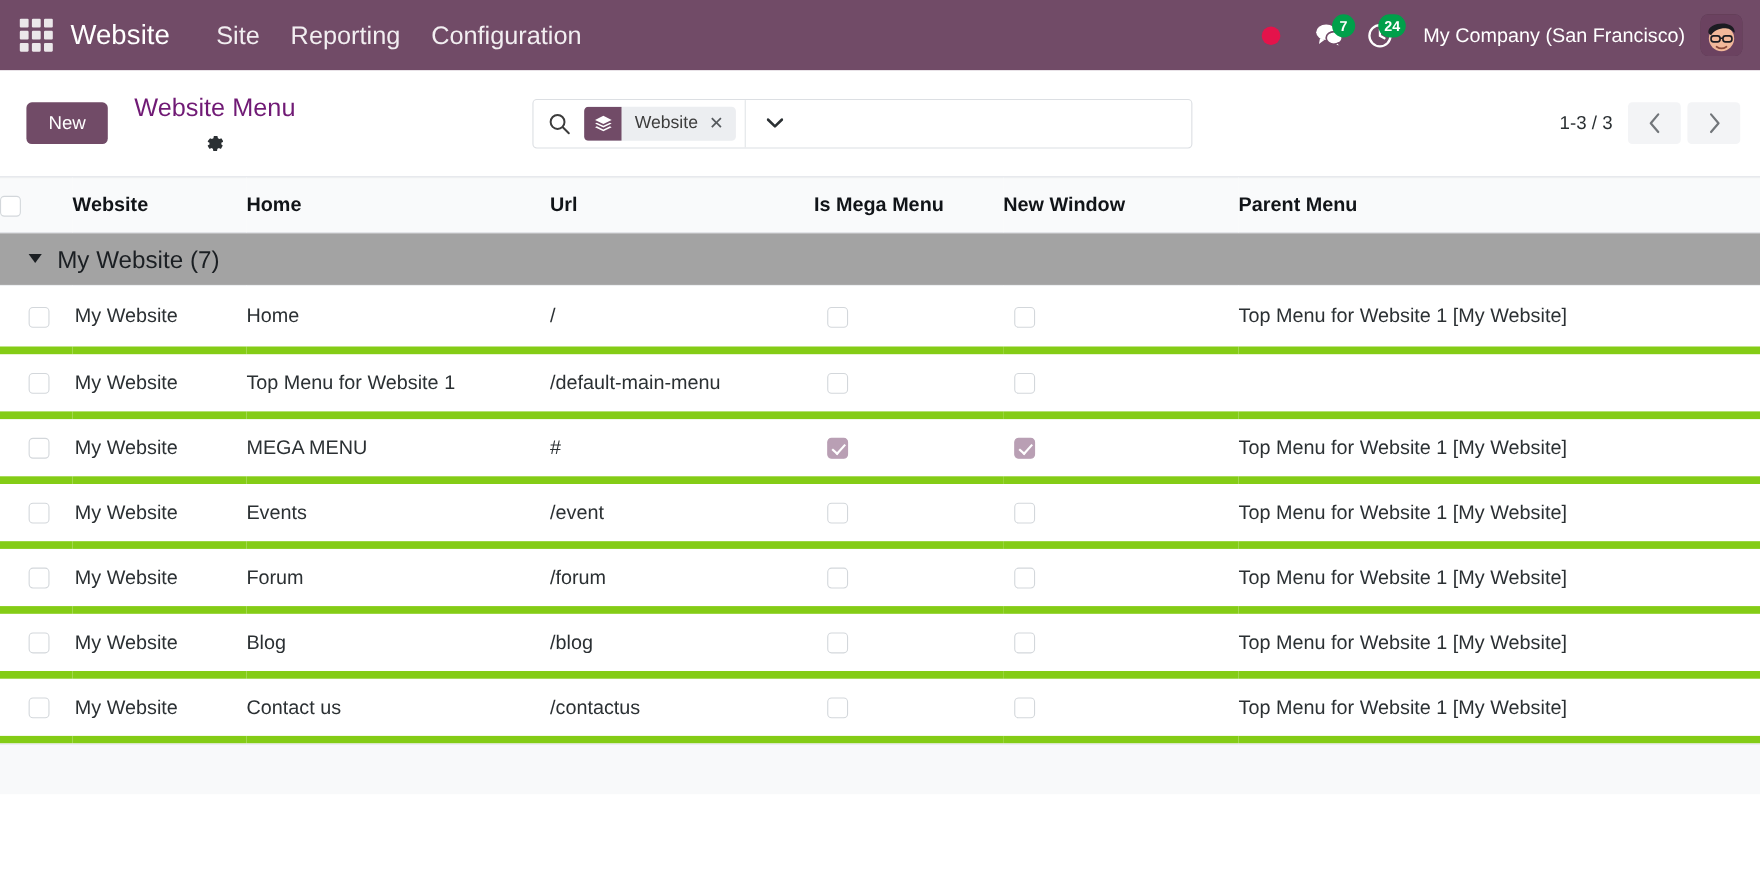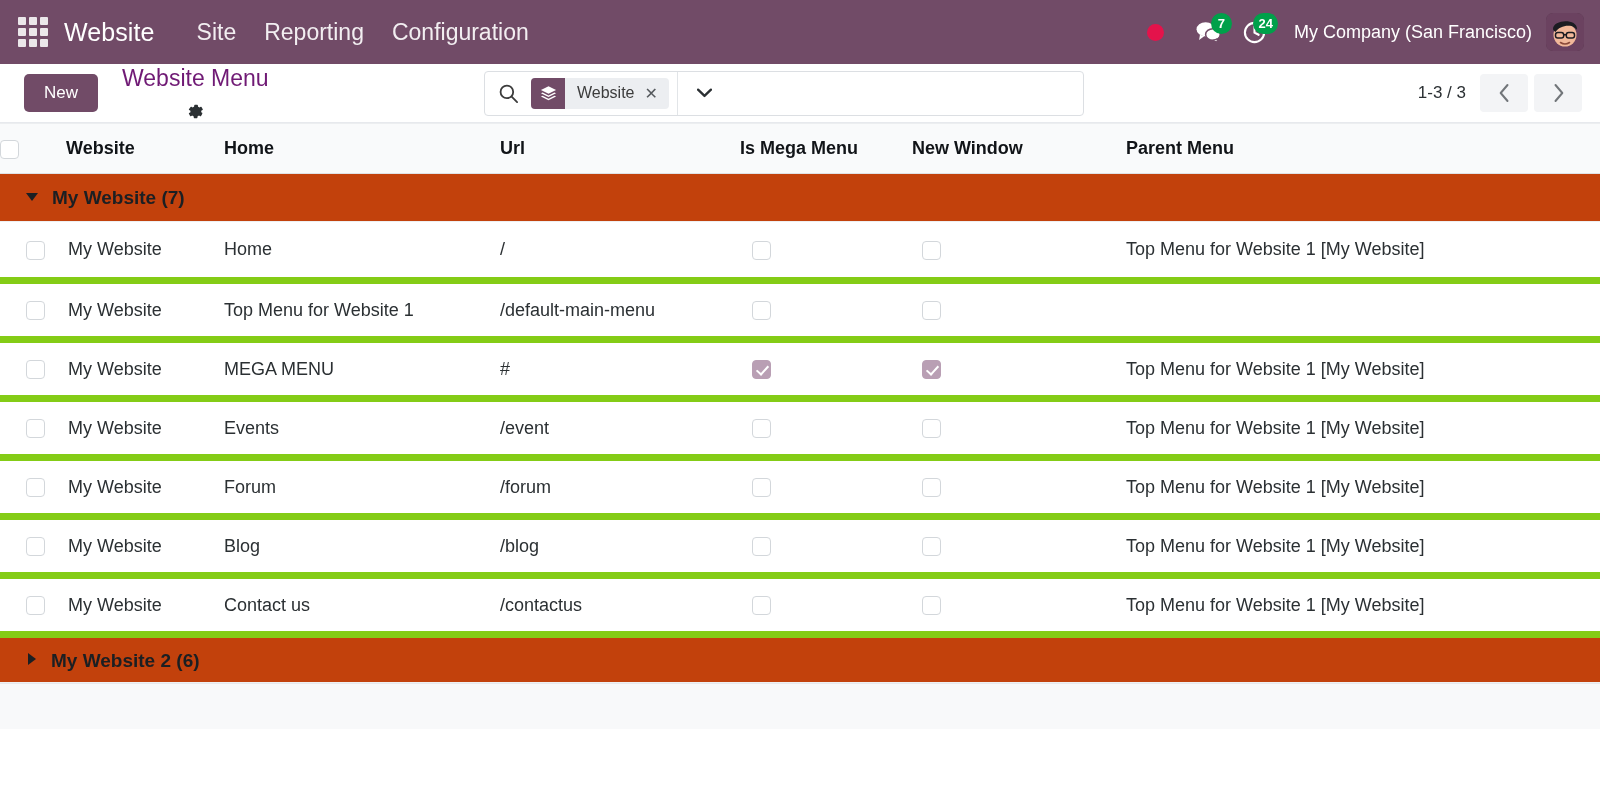--- a/index.html
+++ b/index.html
@@ -85,21 +85,21 @@
     width: 38px; height: 38px;
     border-radius: 7px;
     overflow: hidden;
     background: #5c3a52;
     cursor: pointer;
     flex: 0 0 auto;
   }
 
   
   .control-panel {
-    height: 59px;
+    height: 97px;
     background: #ffffff;
     border-bottom: 1px solid #e7e9ed;
     display: flex;
     align-items: center;
     padding: 0 18px 0 24px;
     position: relative;
   }
   .btn-new {
     background: #714B67;
     color: #fff;
@@ -265,23 +265,23 @@
     border: solid #fff;
     border-width: 0 2.2px 2.2px 0;
     transform: rotate(42deg);
   }
   .cb-cell { text-align: left; }
   .cb-mega  { padding-left: 12px !important; }
   .cb-neww  { padding-left: 10px !important; }
 
   
   tr.group-row td {
-    background: #c2410c;
-    font-size: 19px;
-    font-weight: 700;
+    background: #a3a3a3;
+    font-size: 22px;
+    font-weight: 400;
     color: #1b1f23;
     height: 48px;
     border-bottom: 1px solid #eef0f2;
     cursor: pointer;
   }
   tr.group-row td.group-first { padding-left: 26px; }
   .caret {
     display: inline-block;
     width: 0; height: 0;
     margin-right: 14px;
@@ -519,22 +519,17 @@
       <tr class="data-row">
         <td class="c-check-cell"><span class="cb"></span></td>
         <td class="first-text">My Website</td>
         <td>Contact us</td>
         <td>/contactus</td>
         <td class="cb-cell cb-mega"><span class="cb"></span></td>
         <td class="cb-cell cb-neww"><span class="cb"></span></td>
         <td>Top Menu for Website 1 [My Website]</td>
       </tr>
 
-      <tr class="group-row">
-        <td class="group-first" colspan="7">
-          <span class="caret right"></span><span class="group-label">My Website 2 (6)</span>
-        </td>
-      </tr>
 
     </tbody>
   </table>
   <div class="table-footer"></div>
 </div>
 
 </body></html>

